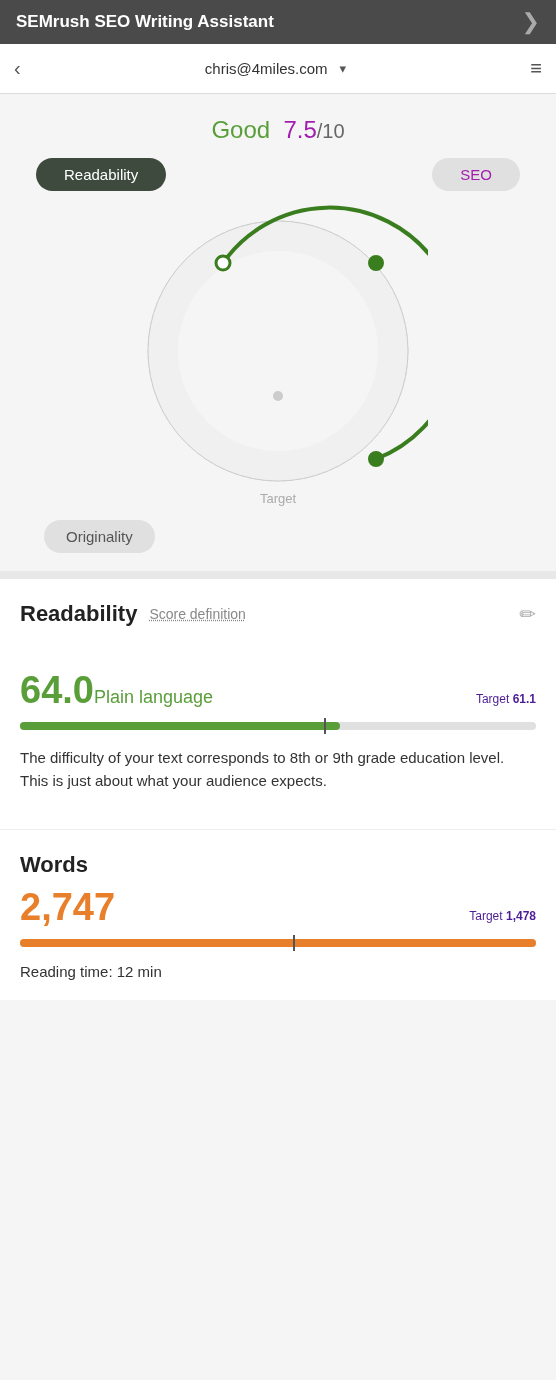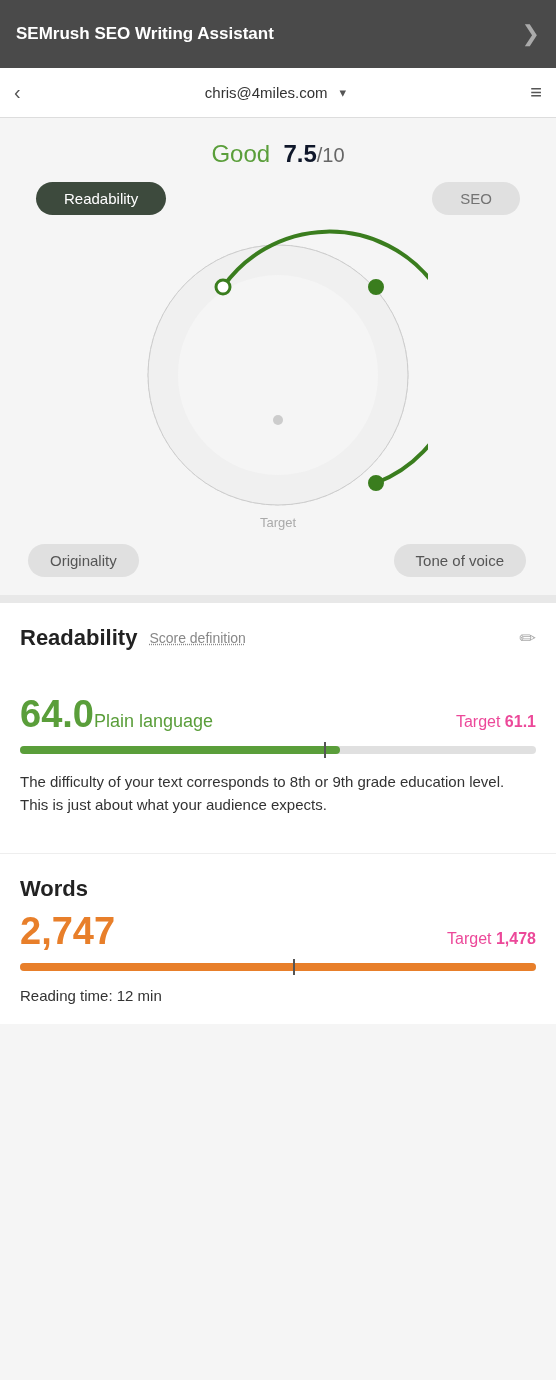--- a/index.html
+++ b/index.html
@@ -12,21 +12,21 @@
     }
 
     
     .header-bar {
       background: #4a4a4a;
       color: #fff;
       display: flex;
       align-items: center;
       justify-content: space-between;
       padding: 0 16px;
-      height: 68px;
+      height: 44px;
     }
     .header-bar .title {
       font-size: 17px;
       font-weight: bold;
       color: #fff;
     }
     .header-chevron-right {
       color: #aaa;
       font-size: 22px;
     }
@@ -67,22 +67,22 @@
       background: #f5f5f5;
       padding: 22px 16px 0 16px;
       text-align: center;
     }
     .score-text {
       font-size: 24px;
       color: #5a9e3a;
       font-weight: normal;
     }
     .score-text .score-num {
-      font-weight: bold;
-      color: #0f172a;
+      font-weight: normal;
+      color: #a21caf;
     }
     .score-text .score-denom {
       color: #666;
       font-size: 20px;
     }
 
     
     .tabs-row {
       display: flex;
       justify-content: space-between;
@@ -95,21 +95,21 @@
       font-weight: 500;
       border: none;
       cursor: pointer;
     }
     .tab-btn.active {
       background: #3d4a3d;
       color: #fff;
     }
     .tab-btn.inactive {
       background: #e0e0e0;
-      color: #737373;
+      color: #a21caf;
     }
 
     
     .radar-section {
       background: #f5f5f5;
       display: flex;
       flex-direction: column;
       align-items: center;
       padding: 10px 0 0 0;
     }
@@ -122,21 +122,21 @@
     .radar-container svg {
       width: 100%;
       height: 100%;
     }
 
     
     .radar-labels-row {
       display: flex;
       justify-content: space-between;
       width: 100%;
-      padding: 6px 30px 18px 28px;
+      padding: 6px 30px 18px 44px;
     }
     .radar-label-pill {
       background: #e0e0e0;
       border-radius: 20px;
       padding: 8px 22px;
       font-size: 15px;
       color: #555;
       font-weight: 400;
     }
     .radar-target-label {
@@ -196,22 +196,22 @@
       color: #5a9e3a;
     }
     .score-label {
       font-size: 18px;
       color: #5a9e3a;
       font-weight: 400;
       margin-top: 44px;
     }
     .target-label {
       margin-left: auto;
-      font-size: 16px;
-      color: #ec4899;
+      font-size: 12px;
+      color: #4c1d95;
     }
     .target-label strong {
       font-weight: bold;
     }
 
     
     .progress-bar-wrap {
       position: relative;
       height: 8px;
       background: #e0e0e0;
@@ -315,21 +315,20 @@
       <circle cx="248" cy="258" r="7" fill="#3a7d1e" stroke="#3a7d1e" stroke-width="2"></circle>
 
       <circle cx="150" cy="195" r="5" fill="#ccc"></circle>
     </svg>
   </div>
 
   <div class="radar-target-label">Target</div>
 
   <div class="radar-labels-row">
     <div class="radar-label-pill">Originality</div>
-    <div class="radar-label-pill">Tone of voice</div>
   </div>
 </div>
 
 <div class="divider"></div>
 
 <div class="readability-section">
   <div class="readability-title-row">
     <span class="readability-title">Readability</span>
     <span class="score-def-link">Score definition</span>
     <span class="edit-icon">✏</span>

